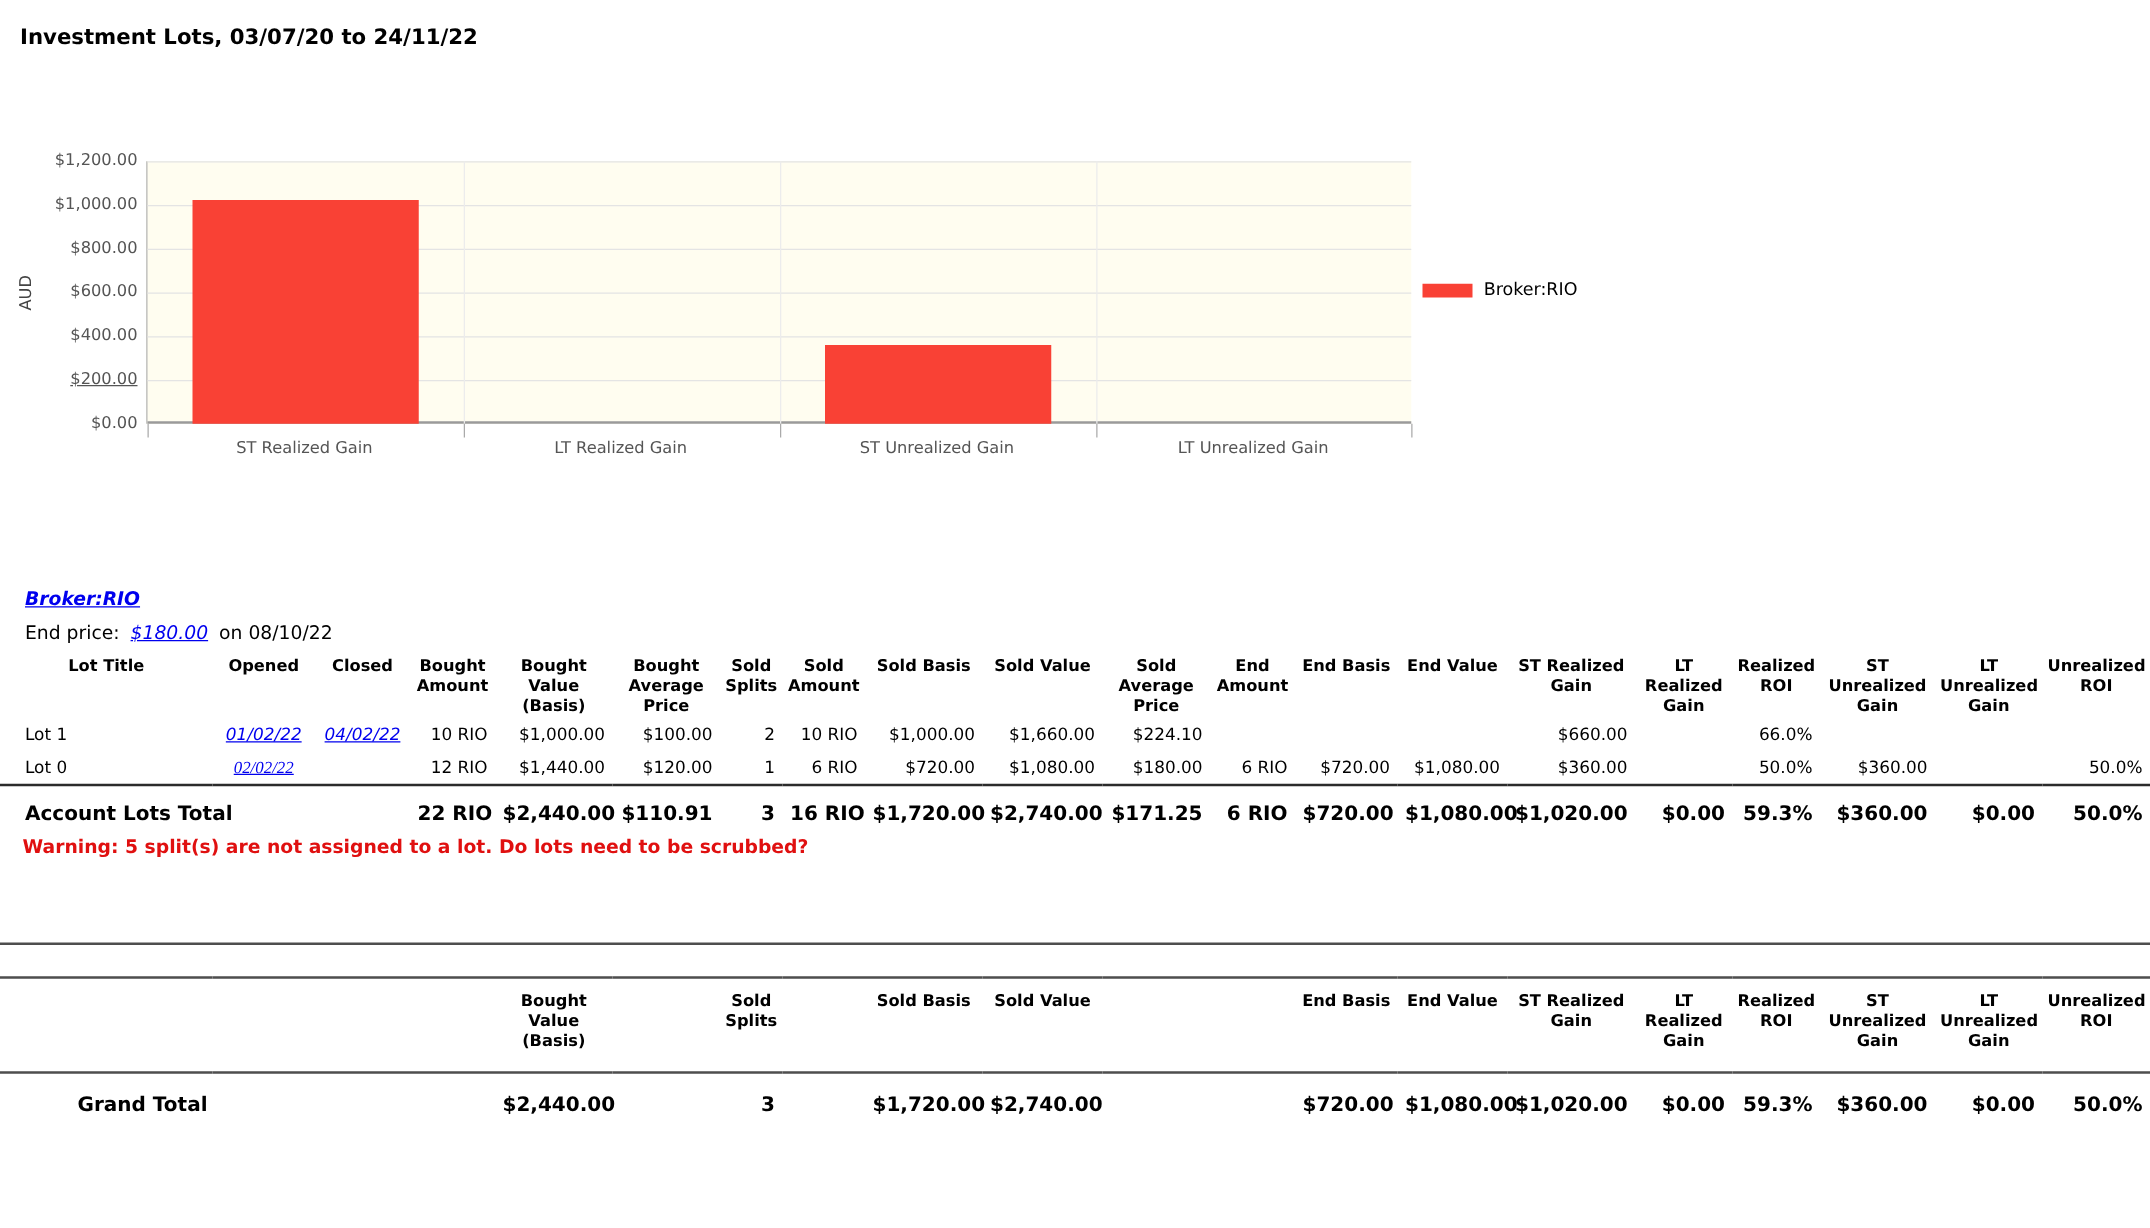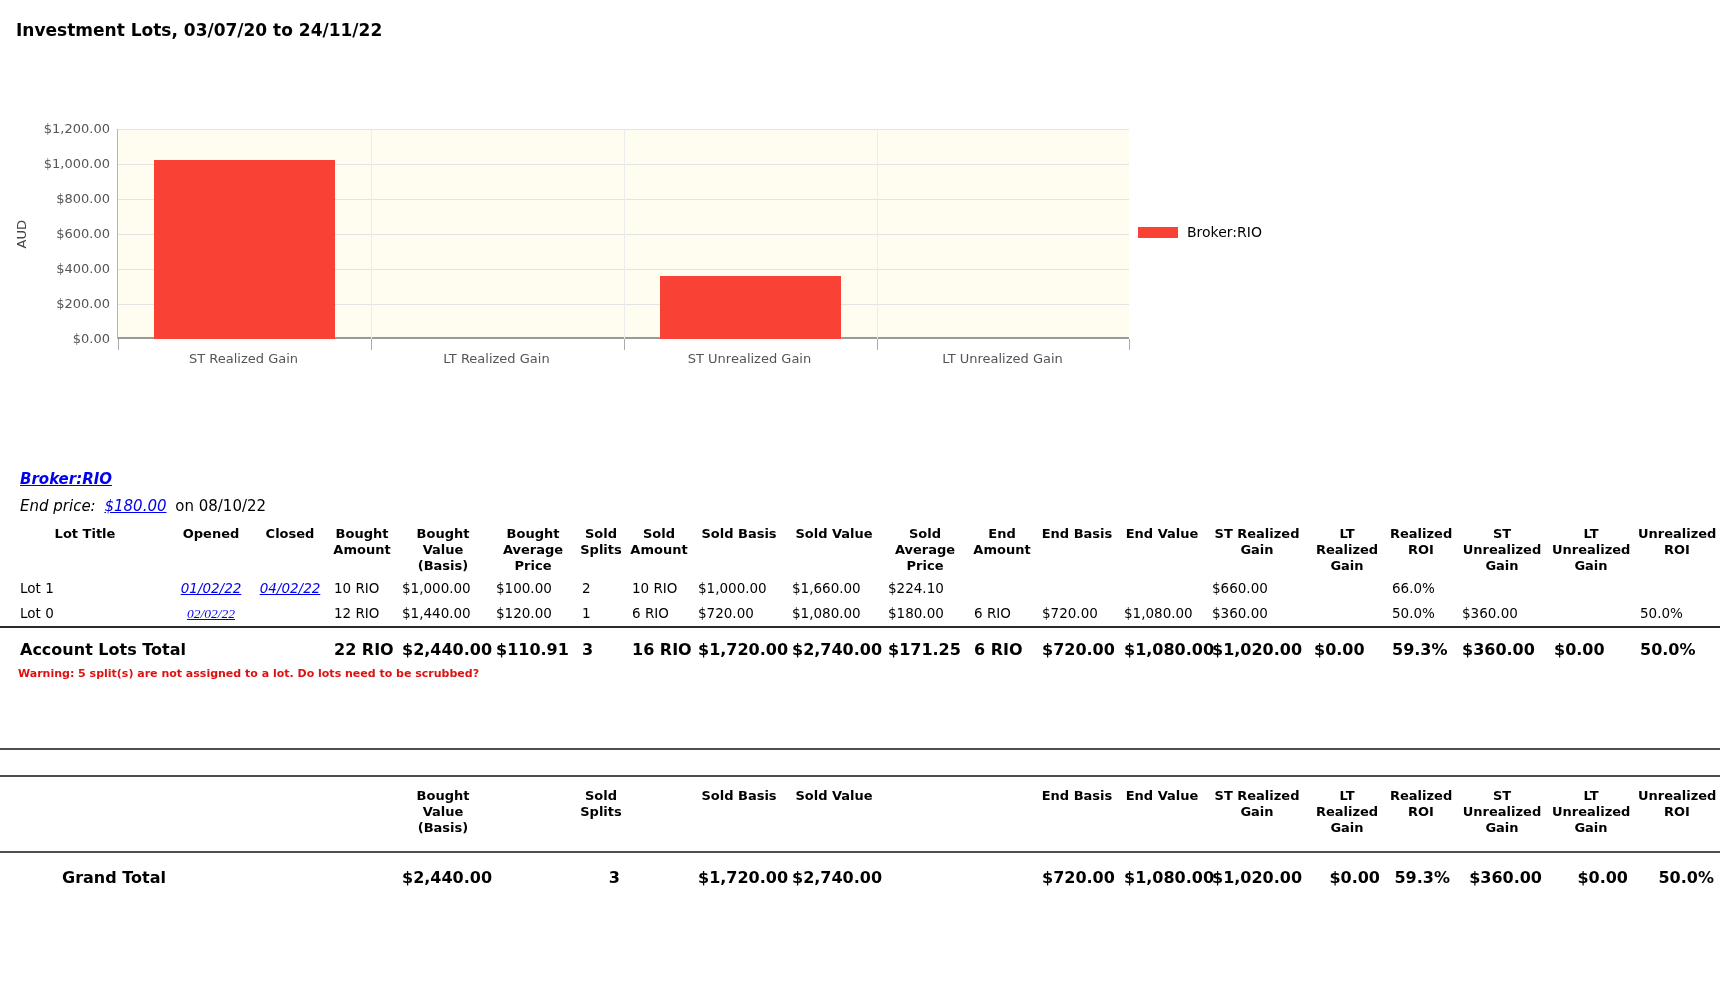--- a/index.html
+++ b/index.html
@@ -52,43 +52,43 @@
   .legend { position:absolute; left:1138px; top:182px; display:flex; align-items:center; }
   .legend .swatch { width:40px; height:11px; margin-right:9px; }
   .legend .legend-label { font-size:14px; color:#000; }
 
   
   a.rep-link { color:#0000ee; font-style:italic; text-decoration:underline; cursor:pointer; }
   a.rep-link.bold { font-weight:bold; }
 
   .account-link-line { margin:96px 0 0 20px; font-size:15px; }
   .end-price-line { margin:9px 0 0 20px; font-size:15px; color:#000; }
-  .end-price-line .gap { margin-right:4px;font-style:italic; }
+  .end-price-line .gap { margin-right:4px; }
   .end-price-line .gap2 { margin-left:4px; }
 
   
   table.lots {
     width:1720px; table-layout:fixed; border-collapse:collapse;
     margin-top:8px; font-size:13.5px;
   }
   table.lots th {
     font-size:13px; font-weight:bold; text-align:center; vertical-align:top;
     padding:3px 4px 2px; line-height:16px; color:#000;
   }
   table.lots td { padding:4px 6px; line-height:17px; white-space:nowrap; }
   table.lots td.al-left { text-align:left; padding-left:20px; }
   table.lots td.al-center { text-align:center; }
-  table.lots td.al-right { }
+  table.lots td.al-right { text-align:right; }
   tr.total-row td {
     border-top:2px solid #2b2b2b; font-size:16px; font-weight:bold;
     padding-top:13px; padding-bottom:6px;
   }
   tr.total-row td.al-left { padding-left:20px; }
 
-  .warning-text { margin:3px 0 0 18px; font-size:11px; font-weight:bold; }
+  .warning-text { margin:3px 0 0 18px; font-size:15px; font-weight:bold; }
 
   .rule { border:0; border-top:2px solid #4e4e4e; margin:68px 0 0 0; }
   table.grand {
     width:1720px; table-layout:fixed; border-collapse:collapse;
     margin-top:25px; border-top:2px solid #4e4e4e; font-size:13.5px;
   }
   table.grand th {
     font-size:13px; font-weight:bold; text-align:center; vertical-align:top;
     padding:11px 4px 15px; line-height:16px; border-bottom:2px solid #4e4e4e;
   }
@@ -105,21 +105,21 @@
 <div class="page">
 
   <h1 class="report-title">Investment Lots, 03/07/20 to 24/11/22</h1>
 
   <div class="chart-area">
     <div class="y-axis-title">
       <span>AUD</span>
     </div>
     <div class="y-labels" id="yLabels">
         <div class="ylab" style="top: 202px;">$0.00</div>
-        <div class="ylab" style="top: 167px;">$200.00</div>
+        <div class="ylab" style="top: 167px; text-decoration: underline;">$200.00</div>
         <div class="ylab" style="top: 132px;">$400.00</div>
         <div class="ylab" style="top: 97px;">$600.00</div>
         <div class="ylab" style="top: 62px;">$800.00</div>
         <div class="ylab" style="top: 27px;">$1,000.00</div>
         <div class="ylab" style="top: -8px;">$1,200.00</div>
       </div>
     <div class="plot" id="plot" style="background: rgb(255, 253, 240);">
         <div class="gridline baseline" style="top: 208px;"></div>
         <div class="gridline" style="top: 175px;"></div>
         <div class="gridline" style="top: 140px;"></div>

